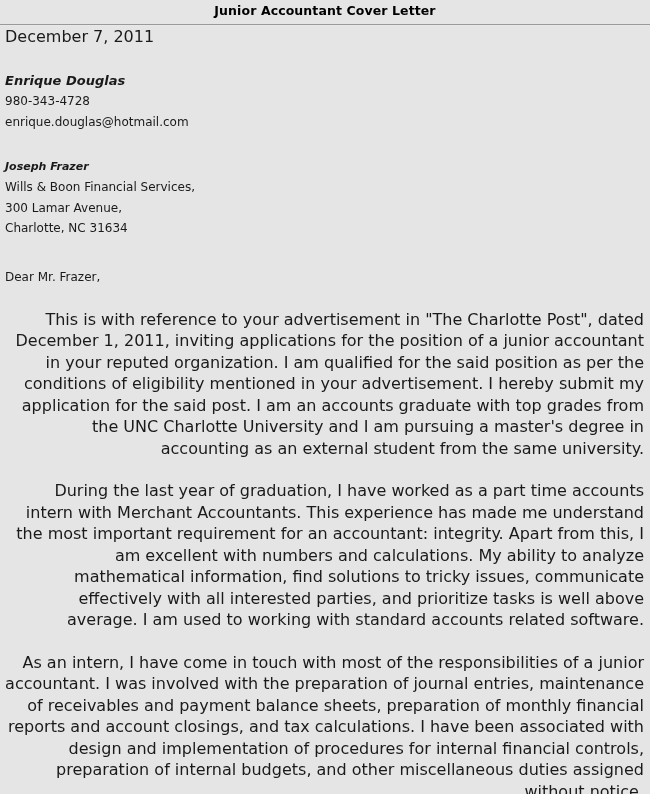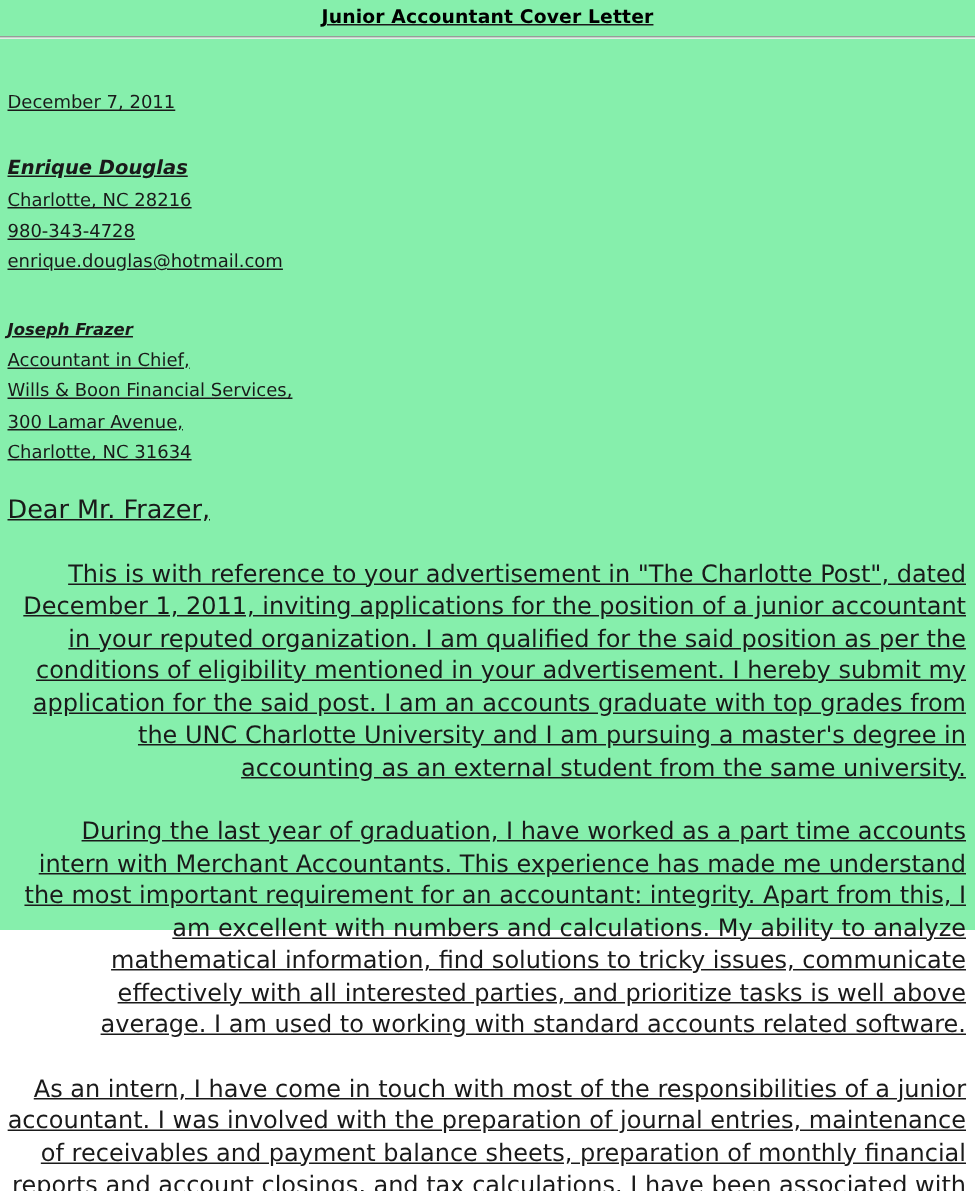--- a/index.html
+++ b/index.html
@@ -11,24 +11,23 @@
   body {
     width: 650px;
     height: 794px;
     font-family: "DejaVu Sans", "Liberation Sans", sans-serif;
     color: #1a1a1a;
     overflow: hidden;
   }
   .page {
     position: relative;
     width: 650px;
-    height: 620px;
+    height: 794px;
     box-sizing: border-box;
-    background: #86efac;
-    text-decoration: underline;
+    background: #e5e5e5;
   }
 
   
   .doc-title {
     text-align: center;
     font-size: 12.5px;
     font-weight: bold;
     color: #000000;
     letter-spacing: 0.1px;
     padding-top: 3px;
@@ -44,22 +43,21 @@
   }
 
   
   .letter {
     padding: 0 6px 0 5px;
     font-size: 12px;
     line-height: 21.5px;
   }
 
   .date-line {
-    margin-top: 32px;
-    font-size: 12px;
+    font-size: 16px;
     line-height: 21px;
   }
 
   
   .sender-block {
     margin-top: 23px;
     line-height: 20.5px;
   }
   .sender-name {
     font-weight: bold;
@@ -83,22 +81,22 @@
     font-size: 11px;
     line-height: 21px;
   }
   .recipient-line {
     font-size: 12px;
     line-height: 20.5px;
   }
 
   
   .salutation {
-    margin-top: 18px;
-    font-size: 17px;
+    margin-top: 28px;
+    font-size: 12px;
     line-height: 21px;
   }
   .para {
     margin-top: 21px;
     font-size: 16px;
     line-height: 21.5px;
     text-align: right;
   }
 </style>
 </head>
@@ -109,28 +107,26 @@
   <div class="doc-title">Junior Accountant Cover Letter</div>
 
   <hr class="title-rule">
 
   <div class="letter">
 
     <div class="date-line">December 7, 2011</div>
 
     <div class="sender-block">
       <div class="sender-name">Enrique Douglas</div>
-      <div class="sender-line">Charlotte, NC 28216</div>
       <div class="sender-line">980-343-4728</div>
       <div class="sender-line">enrique.douglas@hotmail.com</div>
     </div>
 
     <div class="recipient-block">
       <div class="recipient-name">Joseph Frazer</div>
-      <div class="recipient-line">Accountant in Chief,</div>
       <div class="recipient-line">Wills &amp; Boon Financial Services,</div>
       <div class="recipient-line">300 Lamar Avenue,</div>
       <div class="recipient-line">Charlotte, NC 31634</div>
     </div>
 
     <div class="salutation">Dear Mr. Frazer,</div>
 
     <p class="para">This is with reference to your advertisement in "The Charlotte Post", dated December 1, 2011, inviting applications for the position of a junior accountant in your reputed organization. I am qualified for the said position as per the conditions of eligibility mentioned in your advertisement. I hereby submit my application for the said post. I am an accounts graduate with top grades from the UNC Charlotte University and I am pursuing a master's degree in accounting as an external student from the same university.</p>
 
     <p class="para">During the last year of graduation, I have worked as a part time accounts intern with Merchant Accountants. This experience has made me understand the most important requirement for an accountant: integrity. Apart from this, I am excellent with numbers and calculations. My ability to analyze mathematical information, find solutions to tricky issues, communicate effectively with all interested parties, and prioritize tasks is well above average. I am used to working with standard accounts related software.</p>

